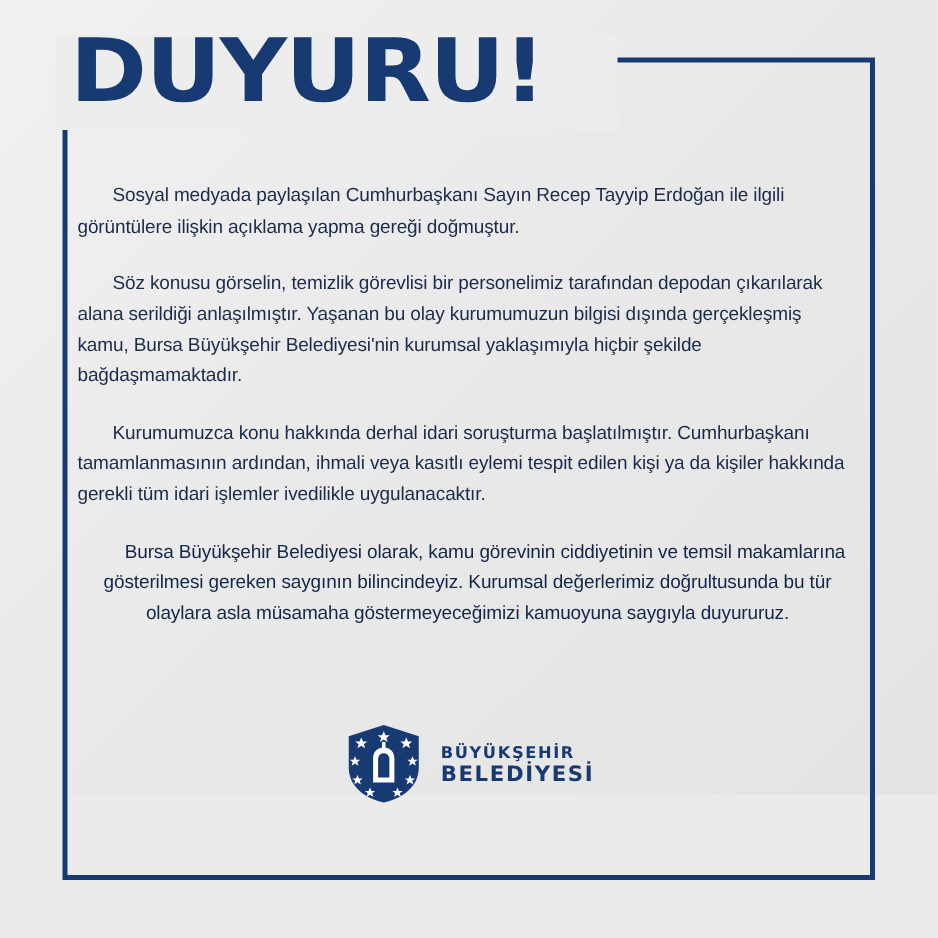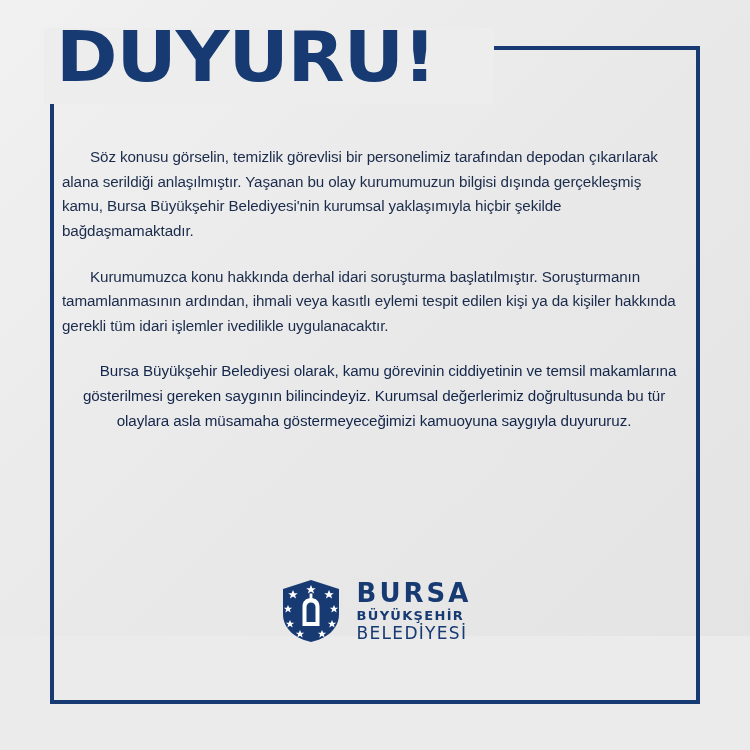--- a/index.html
+++ b/index.html
@@ -113,40 +113,41 @@
   .logo-line2 {
     font-family: "DejaVu Sans", sans-serif;
     font-weight: 700;
     font-size: 13px;
     letter-spacing: 1.3px;
     color: #173a72;
     margin-top: 3px;
   }
   .logo-line3 {
     font-family: "DejaVu Sans", sans-serif;
-    font-weight: 400;
+    font-weight: 700;
     font-size: 17px;
     letter-spacing: 1.3px;
     color: #173a72;
     margin-top: 3px;
   }
 </style>
 </head>
 <body>
 
 <div class="poster">
 
   <div class="frame"></div>
   <div class="title-gap"></div>
 
   <div class="title">DUYURU!</div>
 
   <div class="content">
+    <p class="para">Sosyal medyada paylaşılan Cumhurbaşkanı Sayın Recep Tayyip Erdoğan ile ilgili görüntülere ilişkin açıklama yapma gereği doğmuştur.</p>
     <p class="para">Söz konusu görselin, temizlik görevlisi bir personelimiz tarafından depodan çıkarılarak alana serildiği anlaşılmıştır. Yaşanan bu olay kurumumuzun bilgisi dışında gerçekleşmiş kamu, Bursa Büyükşehir Belediyesi'nin kurumsal yaklaşımıyla hiçbir şekilde bağdaşmamaktadır.</p>
-    <p class="para">Kurumumuzca konu hakkında derhal idari soruşturma başlatılmıştır. Soruşturmanın tamamlanmasının ardından, ihmali veya kasıtlı eylemi tespit edilen kişi ya da kişiler hakkında gerekli tüm idari işlemler ivedilikle uygulanacaktır.</p>
+    <p class="para">Kurumumuzca konu hakkında derhal idari soruşturma başlatılmıştır. Cumhurbaşkanı tamamlanmasının ardından, ihmali veya kasıtlı eylemi tespit edilen kişi ya da kişiler hakkında gerekli tüm idari işlemler ivedilikle uygulanacaktır.</p>
     <p class="para bold">Bursa Büyükşehir Belediyesi olarak, kamu görevinin ciddiyetinin ve temsil makamlarına gösterilmesi gereken saygının bilincindeyiz. Kurumsal değerlerimiz doğrultusunda bu tür olaylara asla müsamaha göstermeyeceğimizi kamuoyuna saygıyla duyururuz.</p>
   </div>
 
   <div class="logo-wrap">
     <div class="logo">
       <div class="crest">
         <svg width="64" height="66" viewBox="0 0 64 66" xmlns="http://www.w3.org/2000/svg">
           <path d="M32 2 L60 11 L60 36 C60 52 46 61 32 64 C18 61 4 52 4 36 L4 11 Z" fill="#173a72"></path>
           <g fill="#ffffff">
             <polygon points="14,12 15.4,15.2 18.8,15.2 16.1,17.3 17.1,20.6 14,18.6 10.9,20.6 11.9,17.3 9.2,15.2 12.6,15.2"></polygon>
@@ -157,20 +158,19 @@
             <polygon points="11,42 12.2,44.8 15.2,44.8 12.8,46.6 13.7,49.5 11,47.7 8.3,49.5 9.2,46.6 6.8,44.8 9.8,44.8"></polygon>
             <polygon points="53,42 54.2,44.8 57.2,44.8 54.8,46.6 55.7,49.5 53,47.7 50.3,49.5 51.2,46.6 48.8,44.8 51.8,44.8"></polygon>
             <polygon points="21,52 22.2,54.8 25.2,54.8 22.8,56.6 23.7,59.5 21,57.7 18.3,59.5 19.2,56.6 16.8,54.8 19.8,54.8"></polygon>
             <polygon points="43,52 44.2,54.8 47.2,54.8 44.8,56.6 45.7,59.5 43,57.7 40.3,59.5 41.2,56.6 38.8,54.8 41.8,54.8"></polygon>
             <path d="M32 20 C27 20 23.5 23.5 23.5 28.5 L23.5 48 L40.5 48 L40.5 28.5 C40.5 23.5 37 20 32 20 Z M32 24.5 C34.6 24.5 36.5 26.4 36.5 29 L36.5 44 L27.5 44 L27.5 29 C27.5 26.4 29.4 24.5 32 24.5 Z"></path>
             <rect x="30.6" y="15.5" width="2.8" height="6"></rect>
           </g>
         </svg>
       </div>
       <div class="logo-text">
-        <div class="logo-line1">BURSA</div>
         <div class="logo-line2">BÜYÜKŞEHİR</div>
         <div class="logo-line3">BELEDİYESİ</div>
       </div>
     </div>
   </div>
 
 </div>
 
 </body></html>

